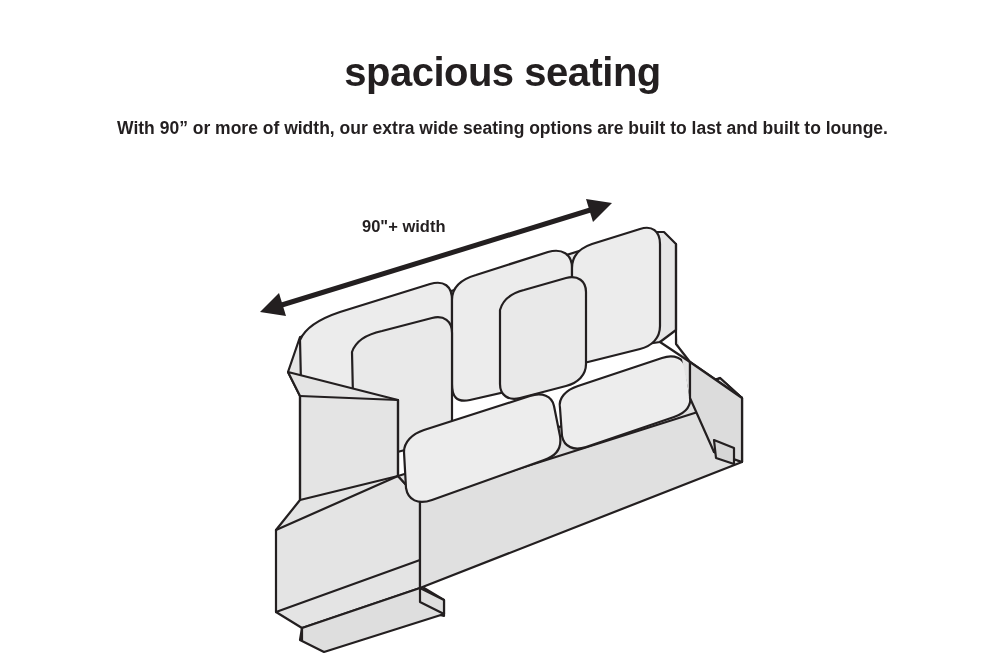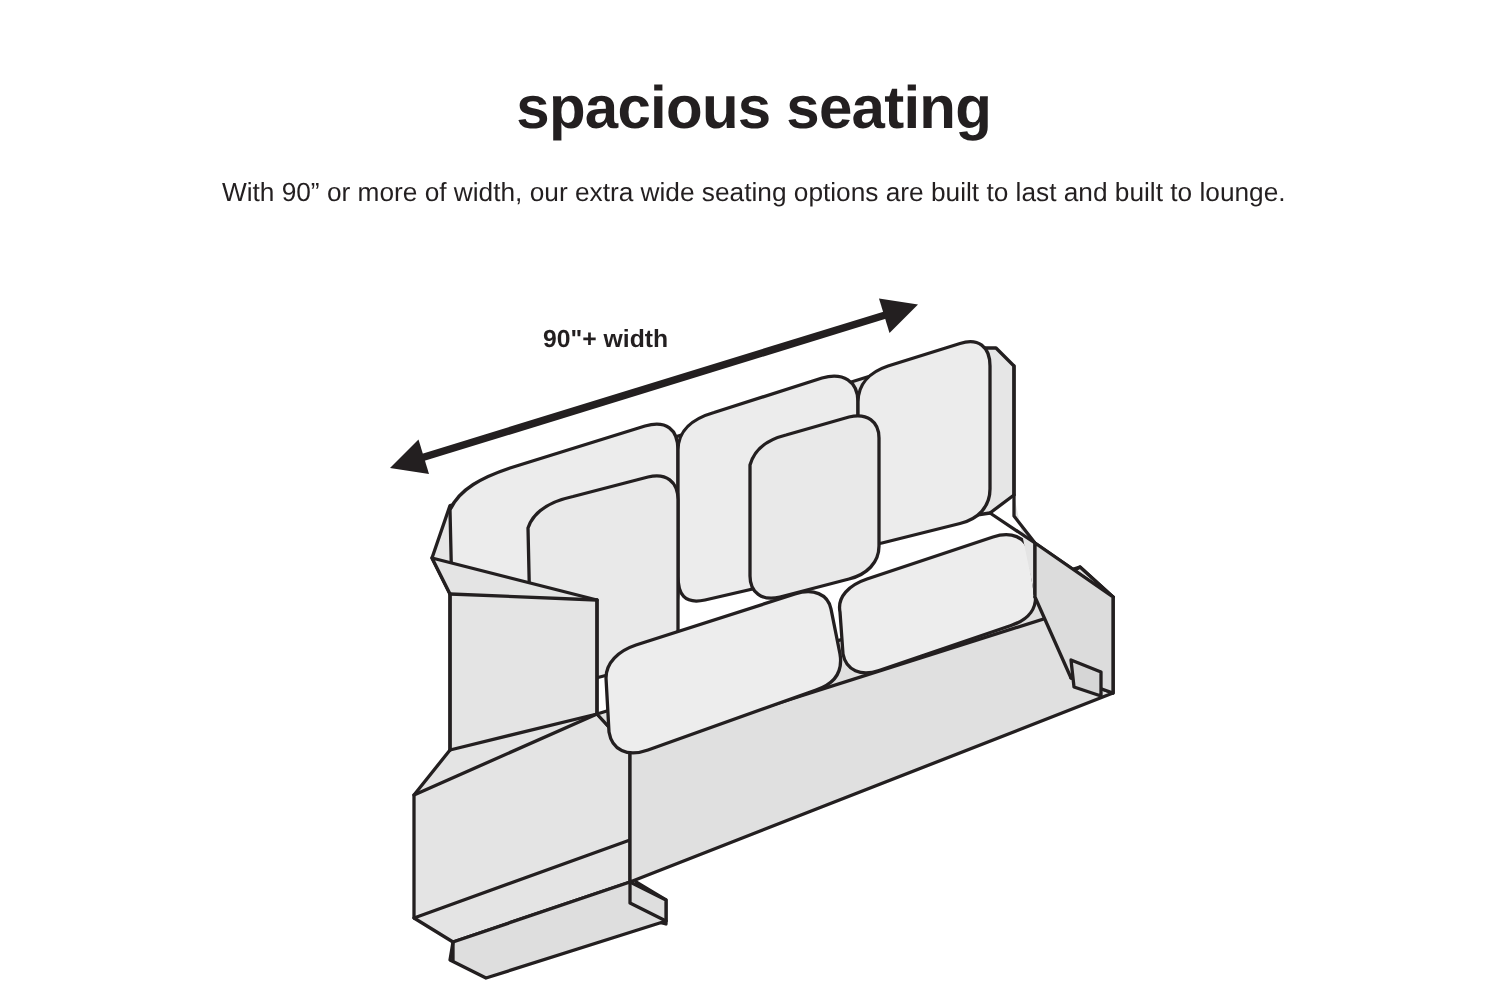--- a/index.html
+++ b/index.html
@@ -32,21 +32,21 @@
     color: #231f20;
     line-height: 1.1;
   }
   .subcopy {
     position: absolute;
     top: 115px;
     left: 0;
     width: 1005px;
     text-align: center;
     font-size: 17.5px;
-    font-weight: normal;
+    font-weight: bold;
     color: #231f20;
     line-height: 1.5;
   }
   .subcopy .line {
     display: block;
   }
   .dim-label {
     position: absolute;
     top: 217px;
     left: 362px;

